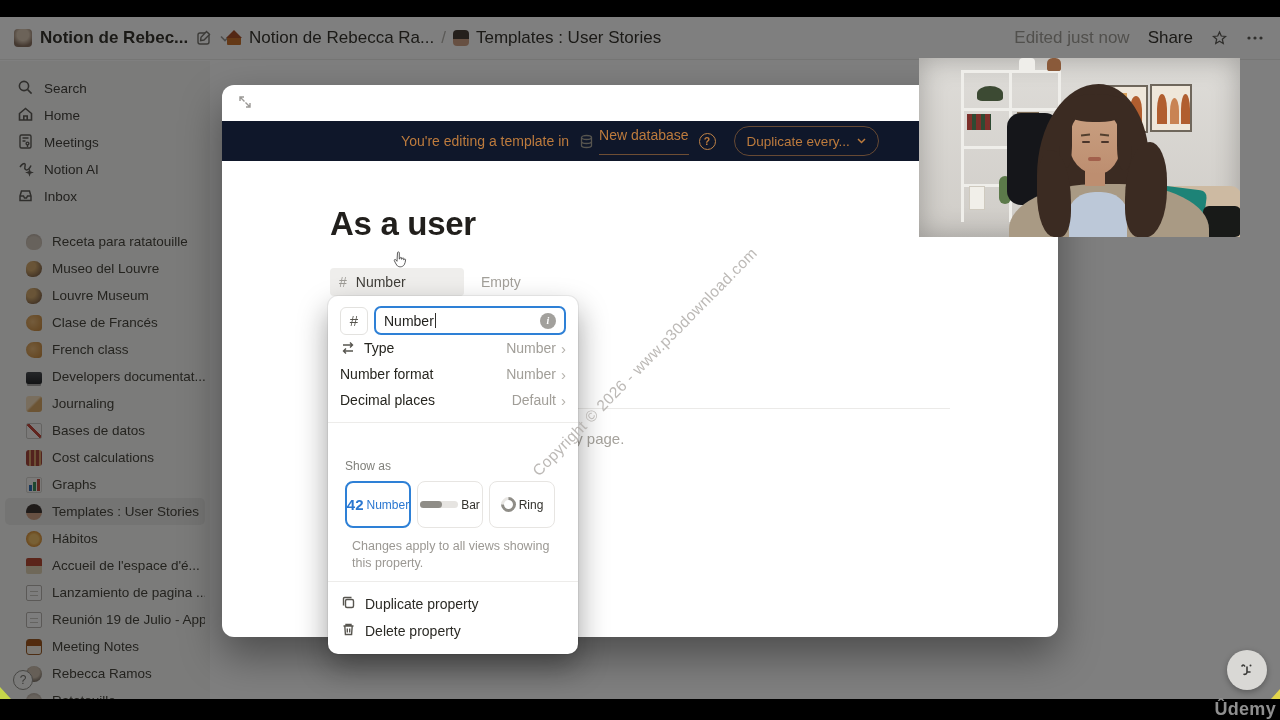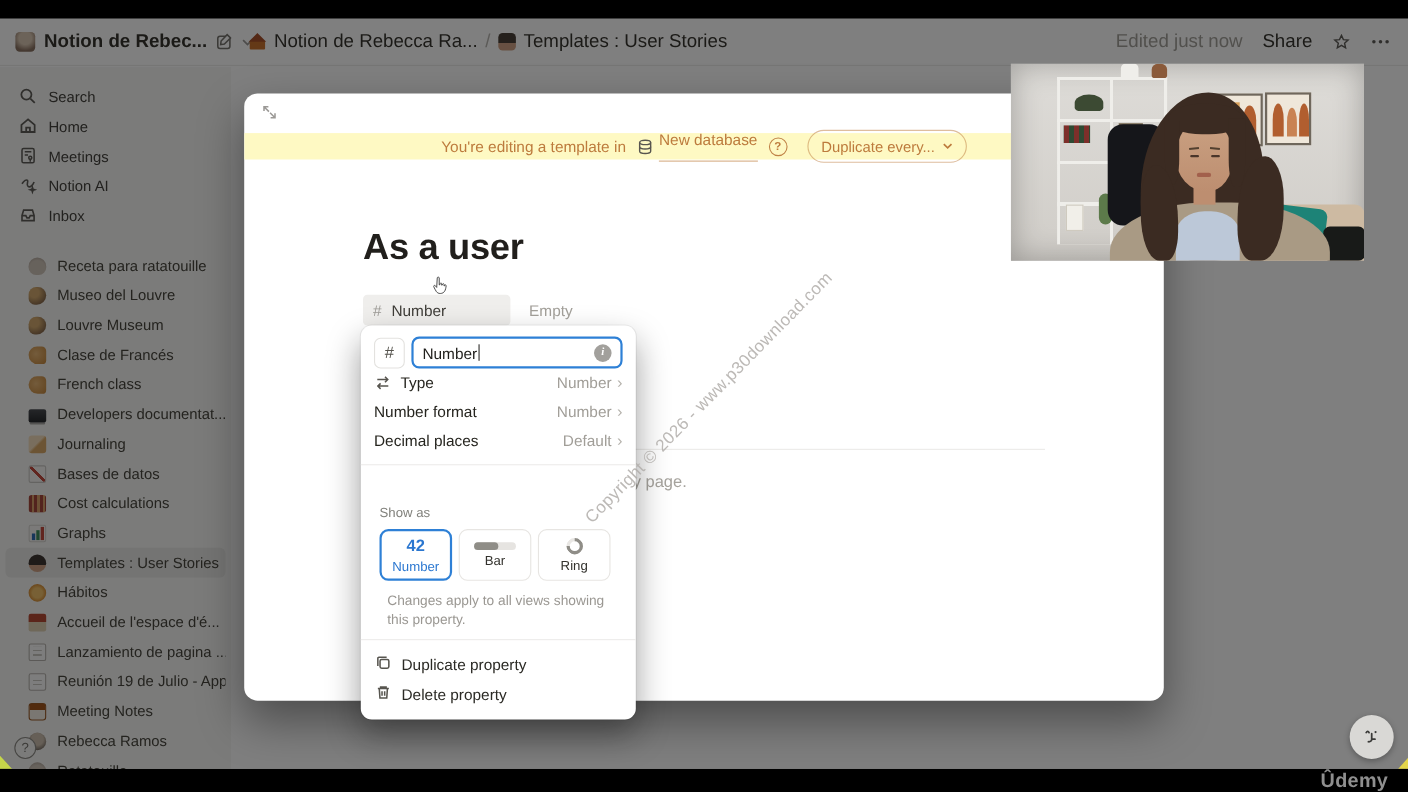--- a/index.html
+++ b/index.html
@@ -58,21 +58,21 @@
   .help-btn{position:absolute;left:13px;bottom:9px;width:20px;height:20px;border:1.5px solid #8e8c87;border-radius:50%;
             color:#77756f;font-size:12px;display:flex;align-items:center;justify-content:center;background:#f7f7f5;}
 
   
   .overlay{position:absolute;inset:17px 0 21px 0;background:rgba(0,0,0,0.5);z-index:40;}
 
   
   .modal{position:absolute;left:222px;top:85px;width:836px;height:552px;background:#fff;border-radius:12px;
          box-shadow:0 18px 42px rgba(0,0,0,.4);z-index:45;overflow:hidden;}
   .expand-ic{position:absolute;left:16px;top:10px;color:#9b9996;}
-  .banner{position:absolute;left:0;top:36px;right:0;height:24px;background:#fef9c3;display:flex;align-items:center;
+  .banner{position:absolute;left:0;top:36px;right:0;height:40px;background:#0f172a;display:flex;align-items:center;
           justify-content:center;gap:10px;font-size:14px;color:#bd7b3d;}
   .db-link{display:flex;align-items:center;gap:5px;font-weight:500;}
   .db-name{border-bottom:1px solid rgba(189,123,61,.55);padding-bottom:11px;}
   .q-circle{width:17px;height:17px;border:1.4px solid #c08347;border-radius:50%;font-size:10.5px;font-weight:700;
             display:flex;align-items:center;justify-content:center;color:#bd7b3d;}
   .dup-btn{margin-left:8px;height:30px;padding:0 12px;border:1px solid rgba(189,123,61,.5);border-radius:16px;
            display:flex;align-items:center;gap:7px;font-size:13.5px;font-weight:500;color:#bd7b3d;background:transparent;}
   .page-title{position:absolute;left:108px;top:120px;font-size:33px;font-weight:800;color:#211f1c;letter-spacing:-.3px;}
   .prop-row{position:absolute;left:108px;top:183px;display:flex;align-items:center;}
   .prop-chip{width:134px;height:28px;background:#efeeec;border-radius:4px;display:flex;align-items:center;gap:9px;
@@ -95,21 +95,21 @@
            font-weight:700;display:flex;align-items:center;justify-content:center;font-family:"Liberation Serif",serif;font-style:italic;}
   .pp-item{display:flex;align-items:center;height:26px;padding:0 12px;font-size:14px;color:#26251f;}
   .pp-item:first-of-type{margin-top:13px;}
   .pp-item .row-ic{margin-right:8px;display:inline-flex;}
   .pp-val{margin-left:auto;color:#a19e98;display:flex;align-items:center;gap:5px;}
   .chev{color:#b5b2ac;font-size:15px;line-height:1;}
   .pp-div{height:1px;background:#edecea;margin:9px 0 9px;}
   .showas-label{padding-left:17px;font-size:12px;color:#80807b;margin-bottom:8px;margin-top:36px;}
   .cards{display:flex;gap:6px;padding:0 17px;}
   .card{width:66px;height:47px;border:1px solid #e7e5e2;border-radius:8px;background:#fff;display:flex;
-        flex-direction:column;align-items:center;justify-content:center;gap:3px;}
+        flex-direction:row;align-items:center;justify-content:center;gap:3px;}
   .card .c-label{font-size:12px;color:#33322d;}
   .card.selected{border:2px solid #2e80d6;}
   .card.selected .c-label,.card.selected .c-42{color:#2b77d0;}
   .c-42{font-size:15px;font-weight:700;}
   .bar-glyph{width:38px;height:7px;background:#e6e4e1;border-radius:4px;position:relative;}
   .bar-glyph:after{content:"";position:absolute;left:0;top:0;width:22px;height:7px;background:#8f8d87;border-radius:4px;}
   .ring-glyph{width:15px;height:15px;border:3px solid #8f8d87;border-top-color:#e9e7e4;border-radius:50%;transform:rotate(-45deg);}
   .pp-caption{padding:10px 20px 0 24px;font-size:12.5px;line-height:1.35;color:#9b9893;}
   .pp-action{display:flex;align-items:center;gap:9px;height:27px;padding:0 13px;font-size:14px;color:#2b2a25;}
 
@@ -160,21 +160,21 @@
   .eye-r{left:182px;top:83px;width:8px;height:2px;background:#4a352a;border-radius:2px;}
   .lips{left:169px;top:99px;width:13px;height:4px;background:#a2604c;border-radius:4px;}
   .strand-l{left:118px;top:92px;width:34px;height:87px;background:#3b2b22;border-radius:40% 60% 30% 50%;}
   .strand-r{left:206px;top:84px;width:42px;height:95px;background:#3b2b22;border-radius:60% 40% 50% 30%;}
 
   
   .ai-btn{position:absolute;left:1227px;top:650px;width:40px;height:40px;border-radius:50%;background:#d9d8d5;z-index:60;
           display:flex;align-items:center;justify-content:center;box-shadow:0 2px 6px rgba(0,0,0,.3);}
   .bar-top{position:absolute;left:0;top:0;width:1280px;height:17px;background:#000;z-index:70;}
   .bar-bottom{position:absolute;left:0;top:699px;width:1280px;height:21px;background:#000;z-index:70;
-              display:flex;align-items:center;justify-content:flex-end;padding-right:18px;text-align:right;}
+              display:flex;align-items:center;justify-content:flex-end;padding-right:4px;text-align:right;}
   .udemy{font-size:18px;font-weight:700;color:#8f8f8f;letter-spacing:.3px;}
   .sliver-l{position:absolute;left:0;top:687px;width:11px;height:12px;background:#c6d64a;z-index:65;
             clip-path:polygon(0 0,0 100%,100% 100%);}
   .sliver-r{position:absolute;left:1271px;top:689px;width:9px;height:10px;background:#e3d54b;z-index:65;
             clip-path:polygon(100% 0,0 100%,100% 100%);}
 </style>
 </head>
 <body>
 
 <div class="stage">

